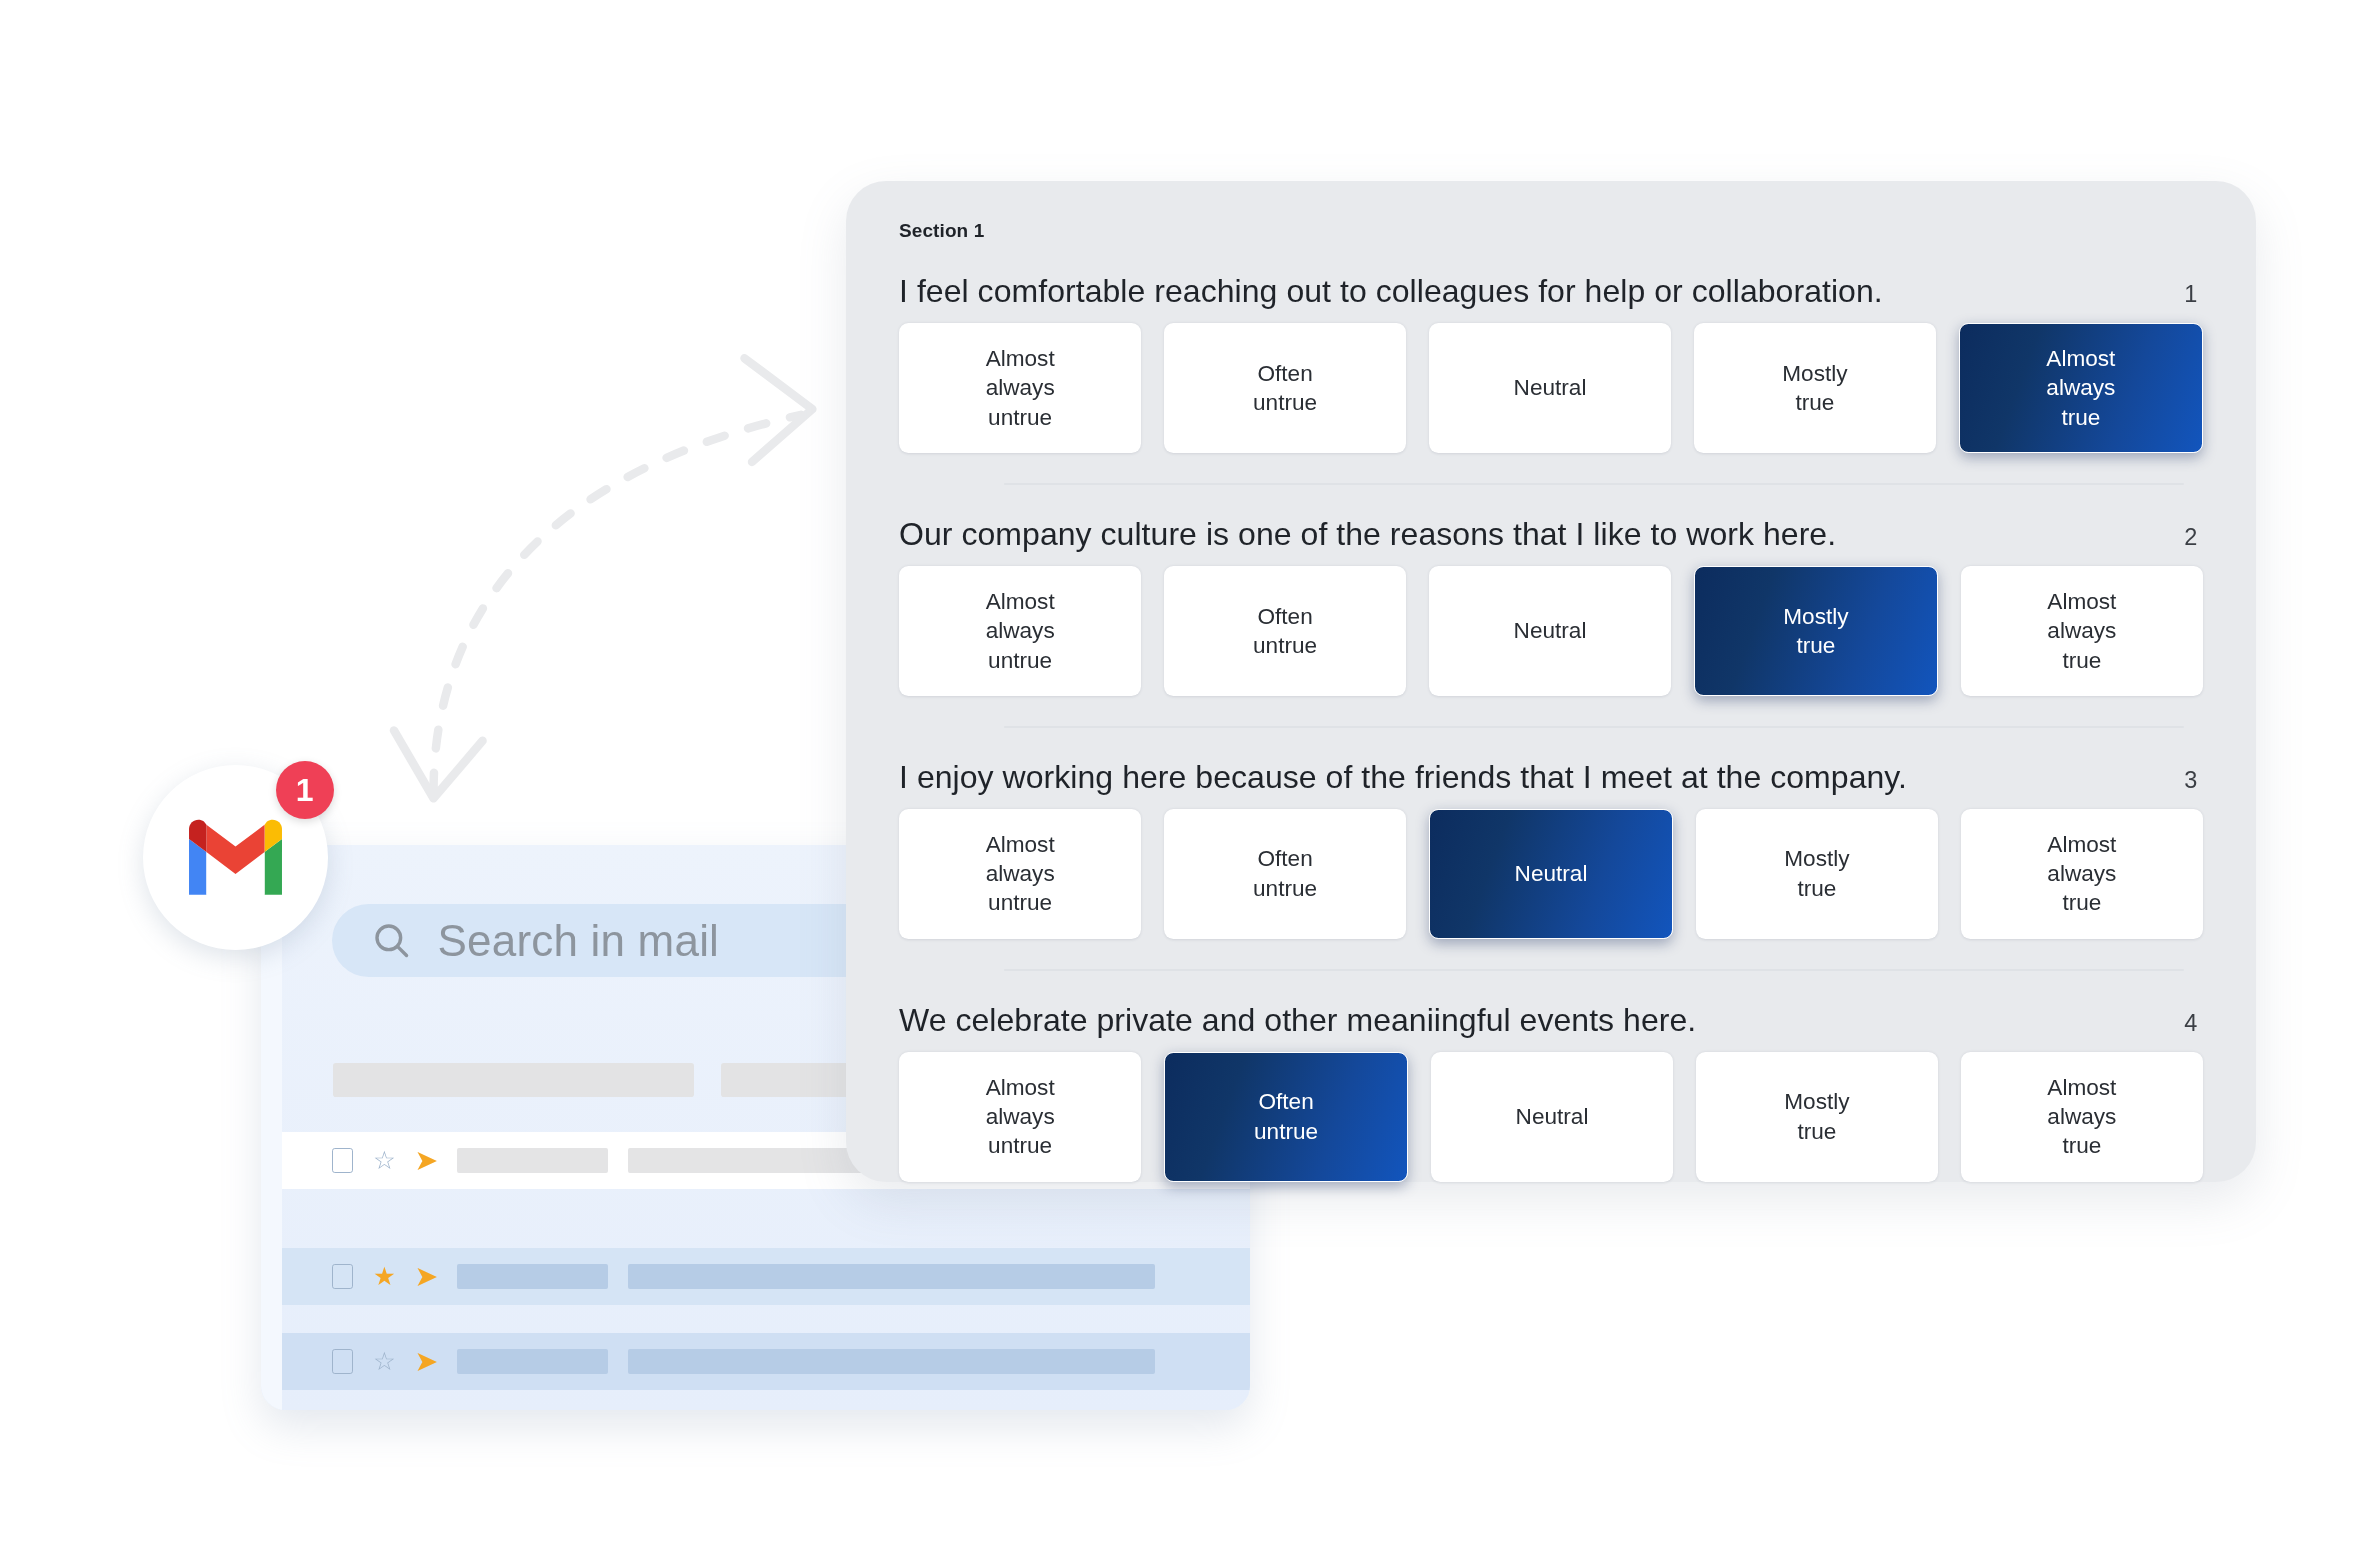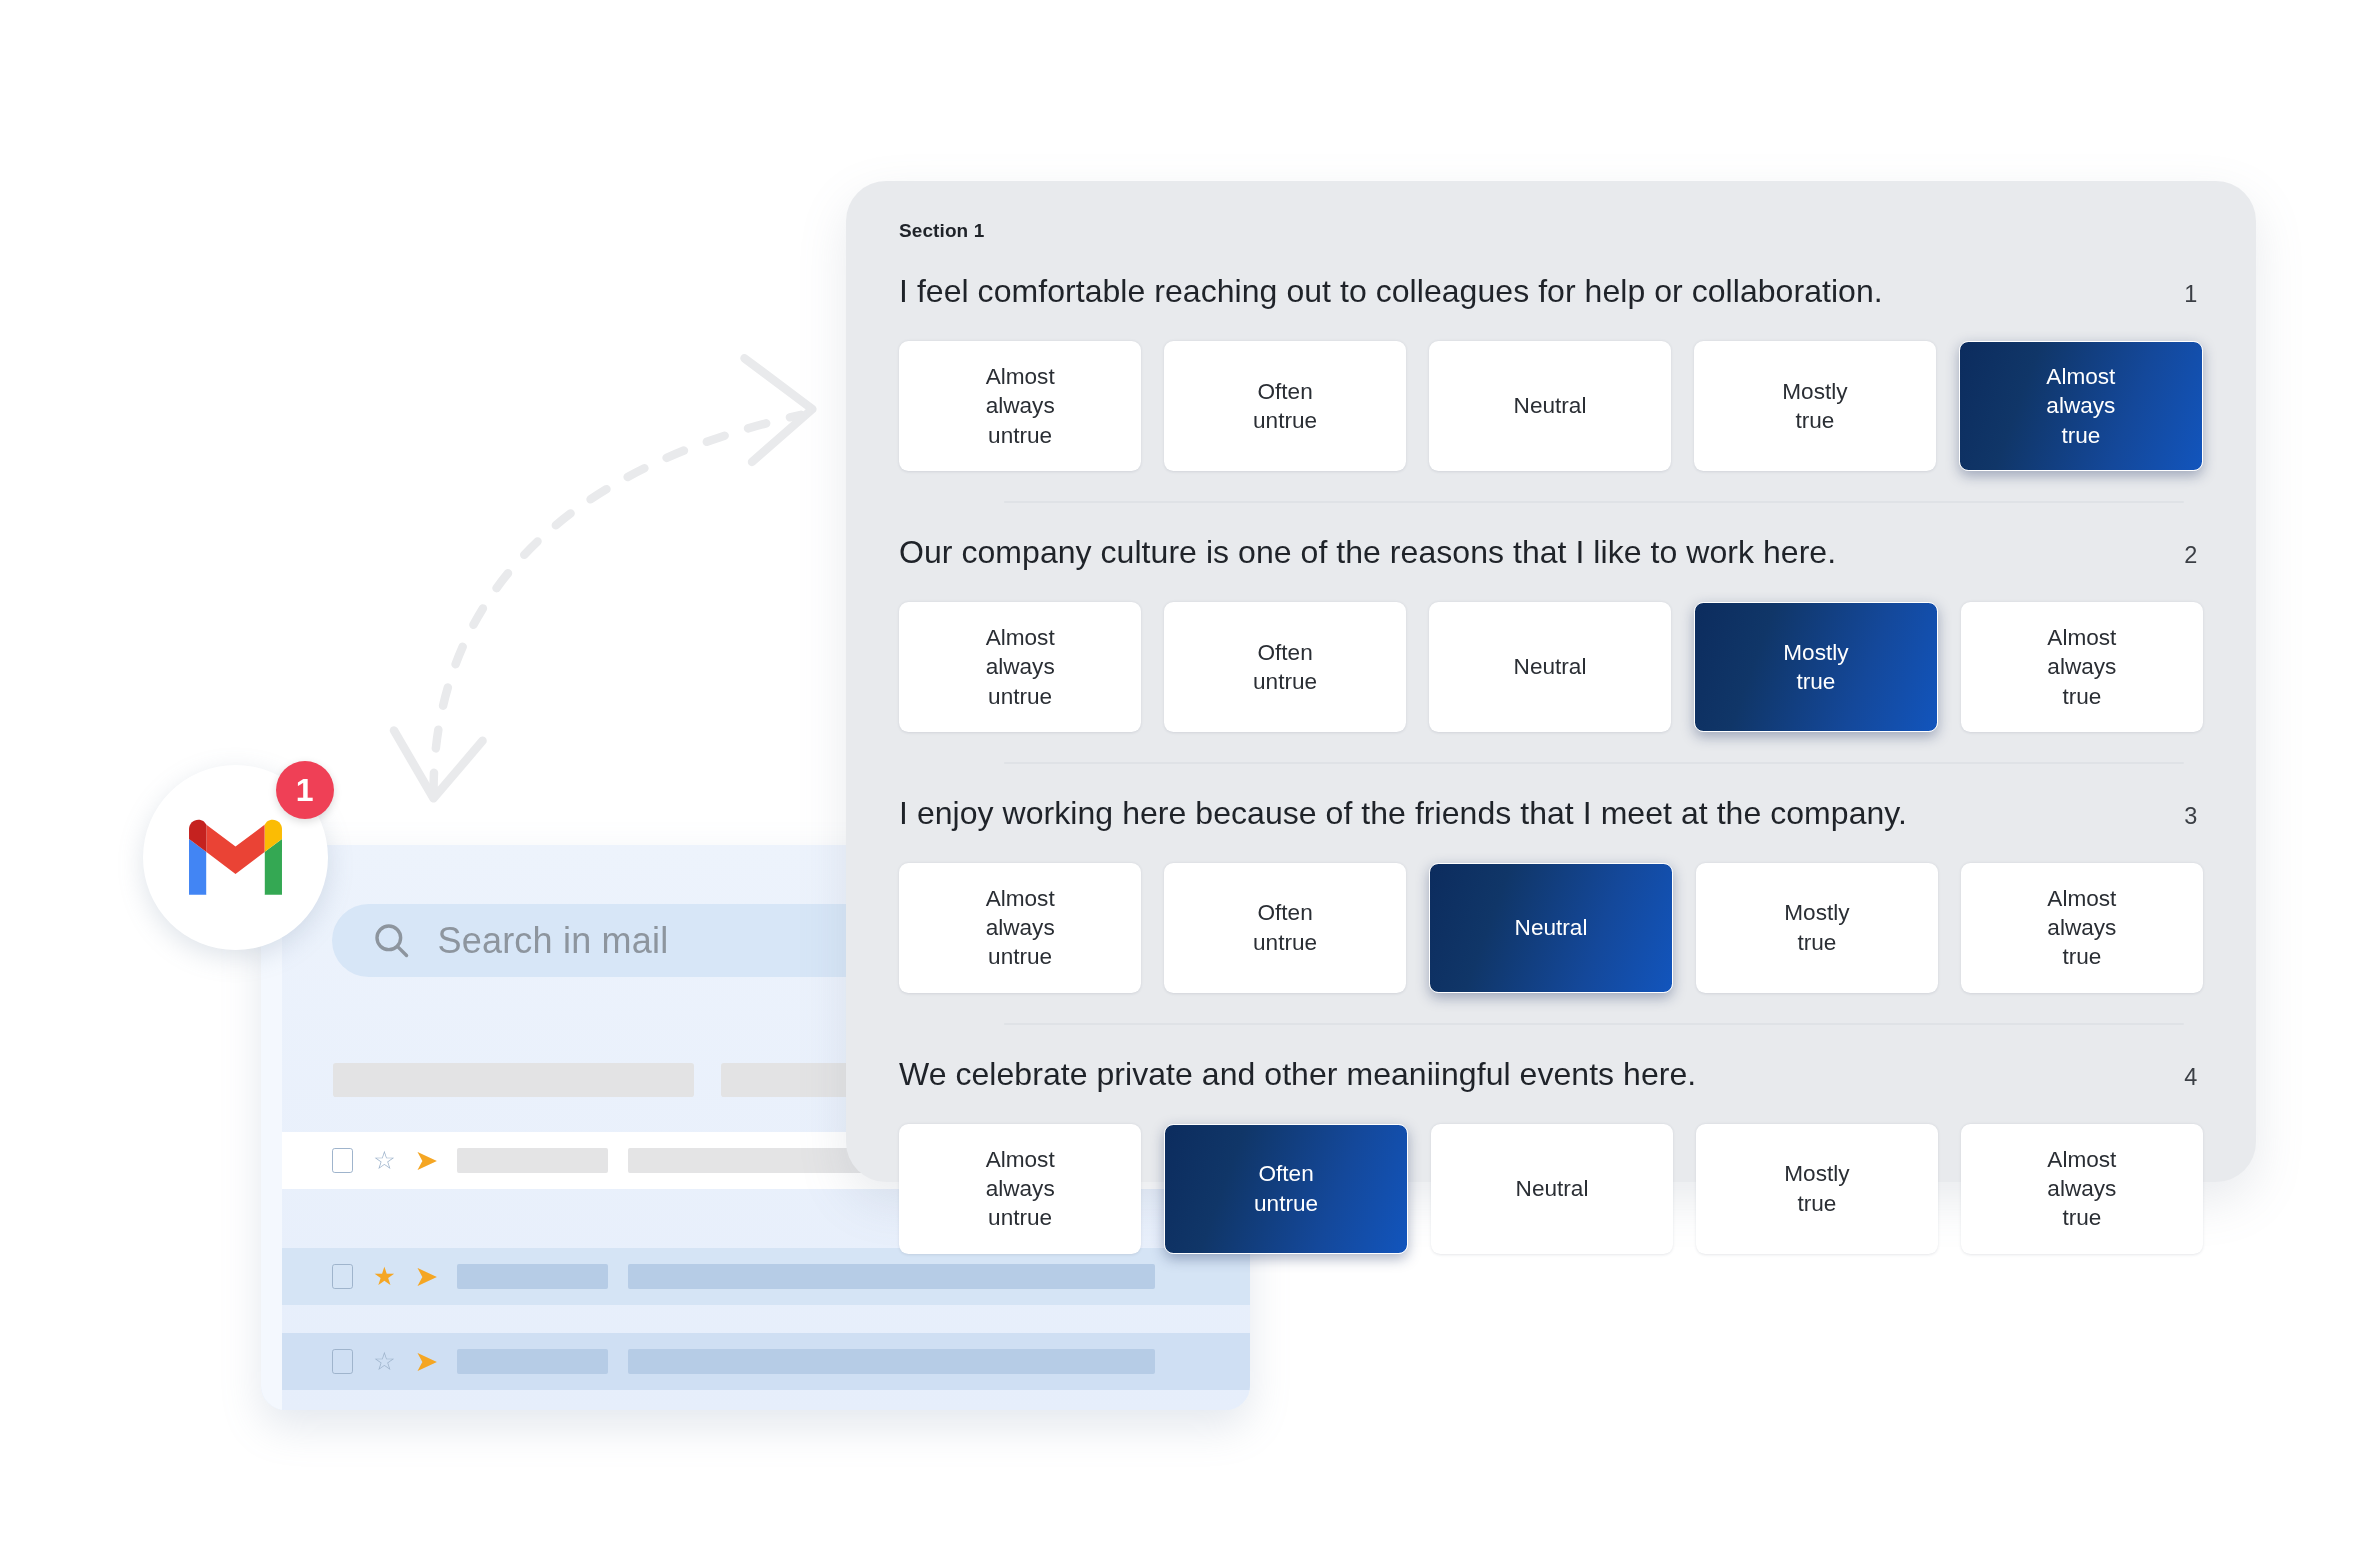--- a/index.html
+++ b/index.html
@@ -60,21 +60,21 @@
     width: 772px;
     height: 73px;
     background: #d7e6f7;
     border-radius: 37px;
     display: flex;
     align-items: center;
     padding-left: 38px;
     gap: 24.5px;
   }
   .gmail-search-text {
-    font-size: 36px;
+    font-size: 44px;
     color: #8d959e;
     letter-spacing: 0.2px;
   }
   .toolbar-bar {
     position: absolute;
     background: #e3e3e4;
     height: 34px;
     border-radius: 2.8px;
   }
   #toolbar-bar-1 { left: 72px; top: 1062px - 845px; width: 361px; }
@@ -194,21 +194,21 @@
   }
   .question-number {
     font-size: 23.5px;
     color: #3b3f45;
     padding-right: 5.6px;
   }
 
   .options-row {
     display: flex;
     gap: 22.6px;
-    margin-top: 31px;
+    margin-top: 13px;
   }
 
   .option-card {
     flex: 1 1 0;
     height: 130px;
     background: #ffffff;
     border-radius: 9.4px;
     display: flex;
     align-items: center;
     justify-content: center;

